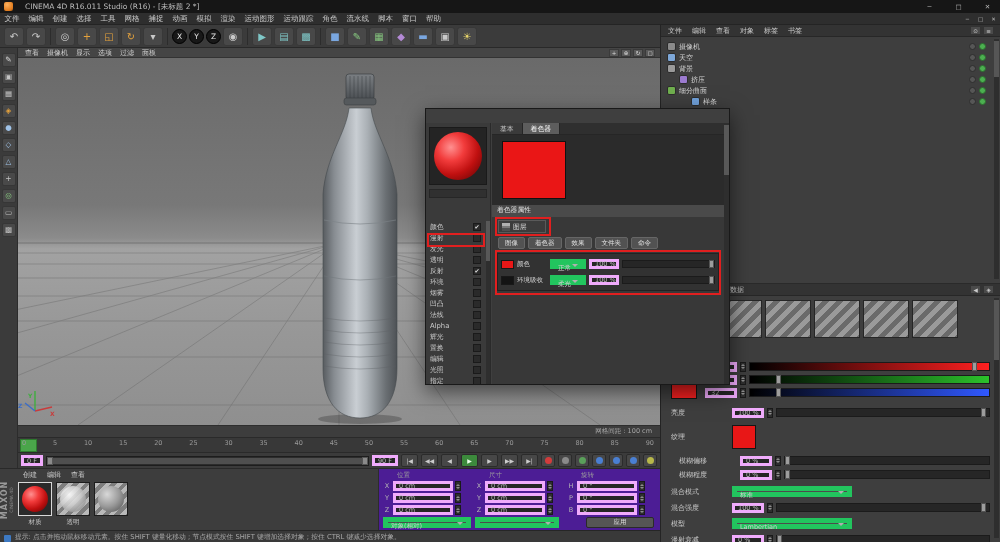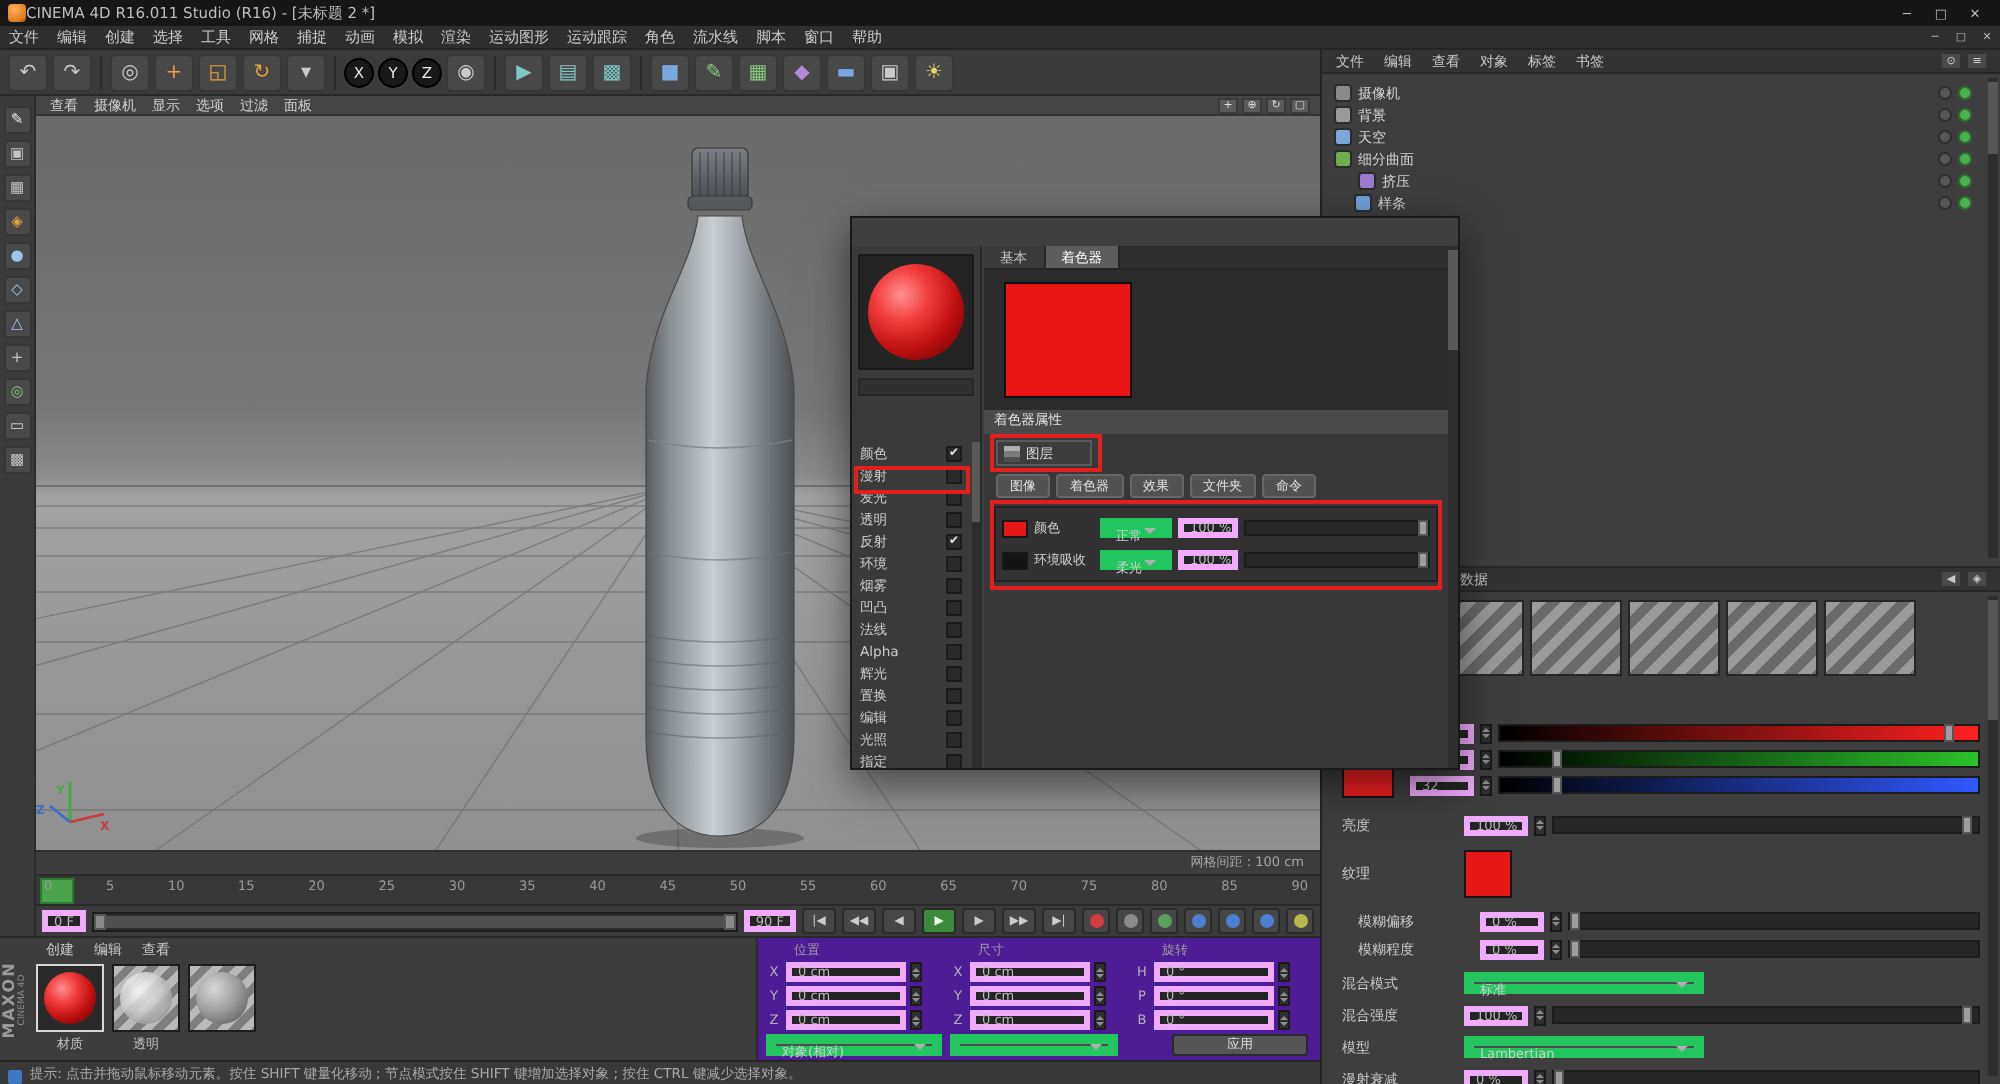--- a/index.html
+++ b/index.html
@@ -2,21 +2,21 @@
 <html><head>
 <meta charset="utf-8">
 <style>
   *{margin:0;padding:0;box-sizing:border-box}
   html,body{width:1000px;height:542px;overflow:hidden;background:#222}
   body{font-family:"DejaVu Sans","Liberation Sans",sans-serif;font-size:8px;color:#c8c8c8}
   #app{position:relative;width:1000px;height:542px;background:#3f3f3f;overflow:hidden}
   .abs{position:absolute}
 
   
-  .titlebar{left:0;top:0;width:1000px;height:13px;background:#161616;display:flex;align-items:center;padding:0 4px;gap:0}
+  .titlebar{left:0;top:0;width:1000px;height:13px;background:#161616;display:flex;align-items:center;padding:0 4px;gap:12px}
   .titlebar .t-logo{width:9px;height:9px;border-radius:2px;background:radial-gradient(circle at 35% 30%,#ffb25e,#e07b1d 70%,#8a4a0d)}
   .titlebar .t-text{flex:1;font-size:7.5px;color:#bdbdbd;white-space:nowrap;overflow:hidden}
   .win-ctl{width:17px;height:11px;display:flex;align-items:center;justify-content:center;color:#bbb;font-size:6.5px;cursor:default}
   .menubar{left:0;top:13px;width:1000px;height:12px;background:#2e2e2e;display:flex;align-items:center;border-bottom:1px solid #242424}
   .menu-item{padding:0 4.5px;font-size:7.5px;color:#c9c9c9;cursor:default;white-space:nowrap}
   .menubar .doc-ctl{margin-left:auto;display:flex}
   .menubar .doc-ctl .win-ctl{width:13px;height:10px;font-size:5.5px}
 
   
   .toolbar{left:0;top:25px;width:660px;height:23px;background:#3b3b3b;border-bottom:1px solid #292929;display:flex;align-items:center;padding:0 3px}
@@ -530,52 +530,52 @@
     <div style="padding-top:4px">
       <div class="obj-row">
         <div class="obj-ico" style="background:#8a8a8a"></div>
         <span class="obj-name">摄像机</span>
         <span class="obj-dots">
             <span class="odot"></span>
             <span class="odot g"></span>
           </span>
       </div>
       <div class="obj-row">
+        <div class="obj-ico" style="background:#7da7d8"></div>
+        <span class="obj-name">天空</span>
+        <span class="obj-dots">
+            <span class="odot"></span>
+            <span class="odot g"></span>
+          </span>
+      </div>
+      <div class="obj-row">
         <div class="obj-ico" style="background:#9a9a9a"></div>
         <span class="obj-name">背景</span>
         <span class="obj-dots">
             <span class="odot"></span>
             <span class="odot g"></span>
           </span>
       </div>
-      <div class="obj-row">
-        <div class="obj-ico" style="background:#7da7d8"></div>
-        <span class="obj-name">天空</span>
+      <div class="obj-row" style="padding-left:18px">
+        <div class="obj-ico" style="background:#9c7bd0"></div>
+        <span class="obj-name">挤压</span>
         <span class="obj-dots">
             <span class="odot"></span>
             <span class="odot g"></span>
           </span>
       </div>
       <div class="obj-row">
         <div class="obj-ico" style="background:#6fae4e"></div>
         <span class="obj-name">细分曲面</span>
         <span class="obj-dots">
             <span class="odot"></span>
             <span class="odot g"></span>
           </span>
       </div>
-      <div class="obj-row" style="padding-left:18px">
-        <div class="obj-ico" style="background:#9c7bd0"></div>
-        <span class="obj-name">挤压</span>
-        <span class="obj-dots">
-            <span class="odot"></span>
-            <span class="odot g"></span>
-          </span>
-      </div>
-      <div class="obj-row" style="padding-left:16px">
+      <div class="obj-row" style="padding-left:30px">
         <div class="obj-ico" style="background:#6f9fd8"></div>
         <span class="obj-name">样条</span>
         <span class="obj-dots">
             <span class="odot"></span>
             <span class="odot g"></span>
           </span>
       </div>
     </div>
     <div class="vscroll">
         <div class="thumb"></div>

